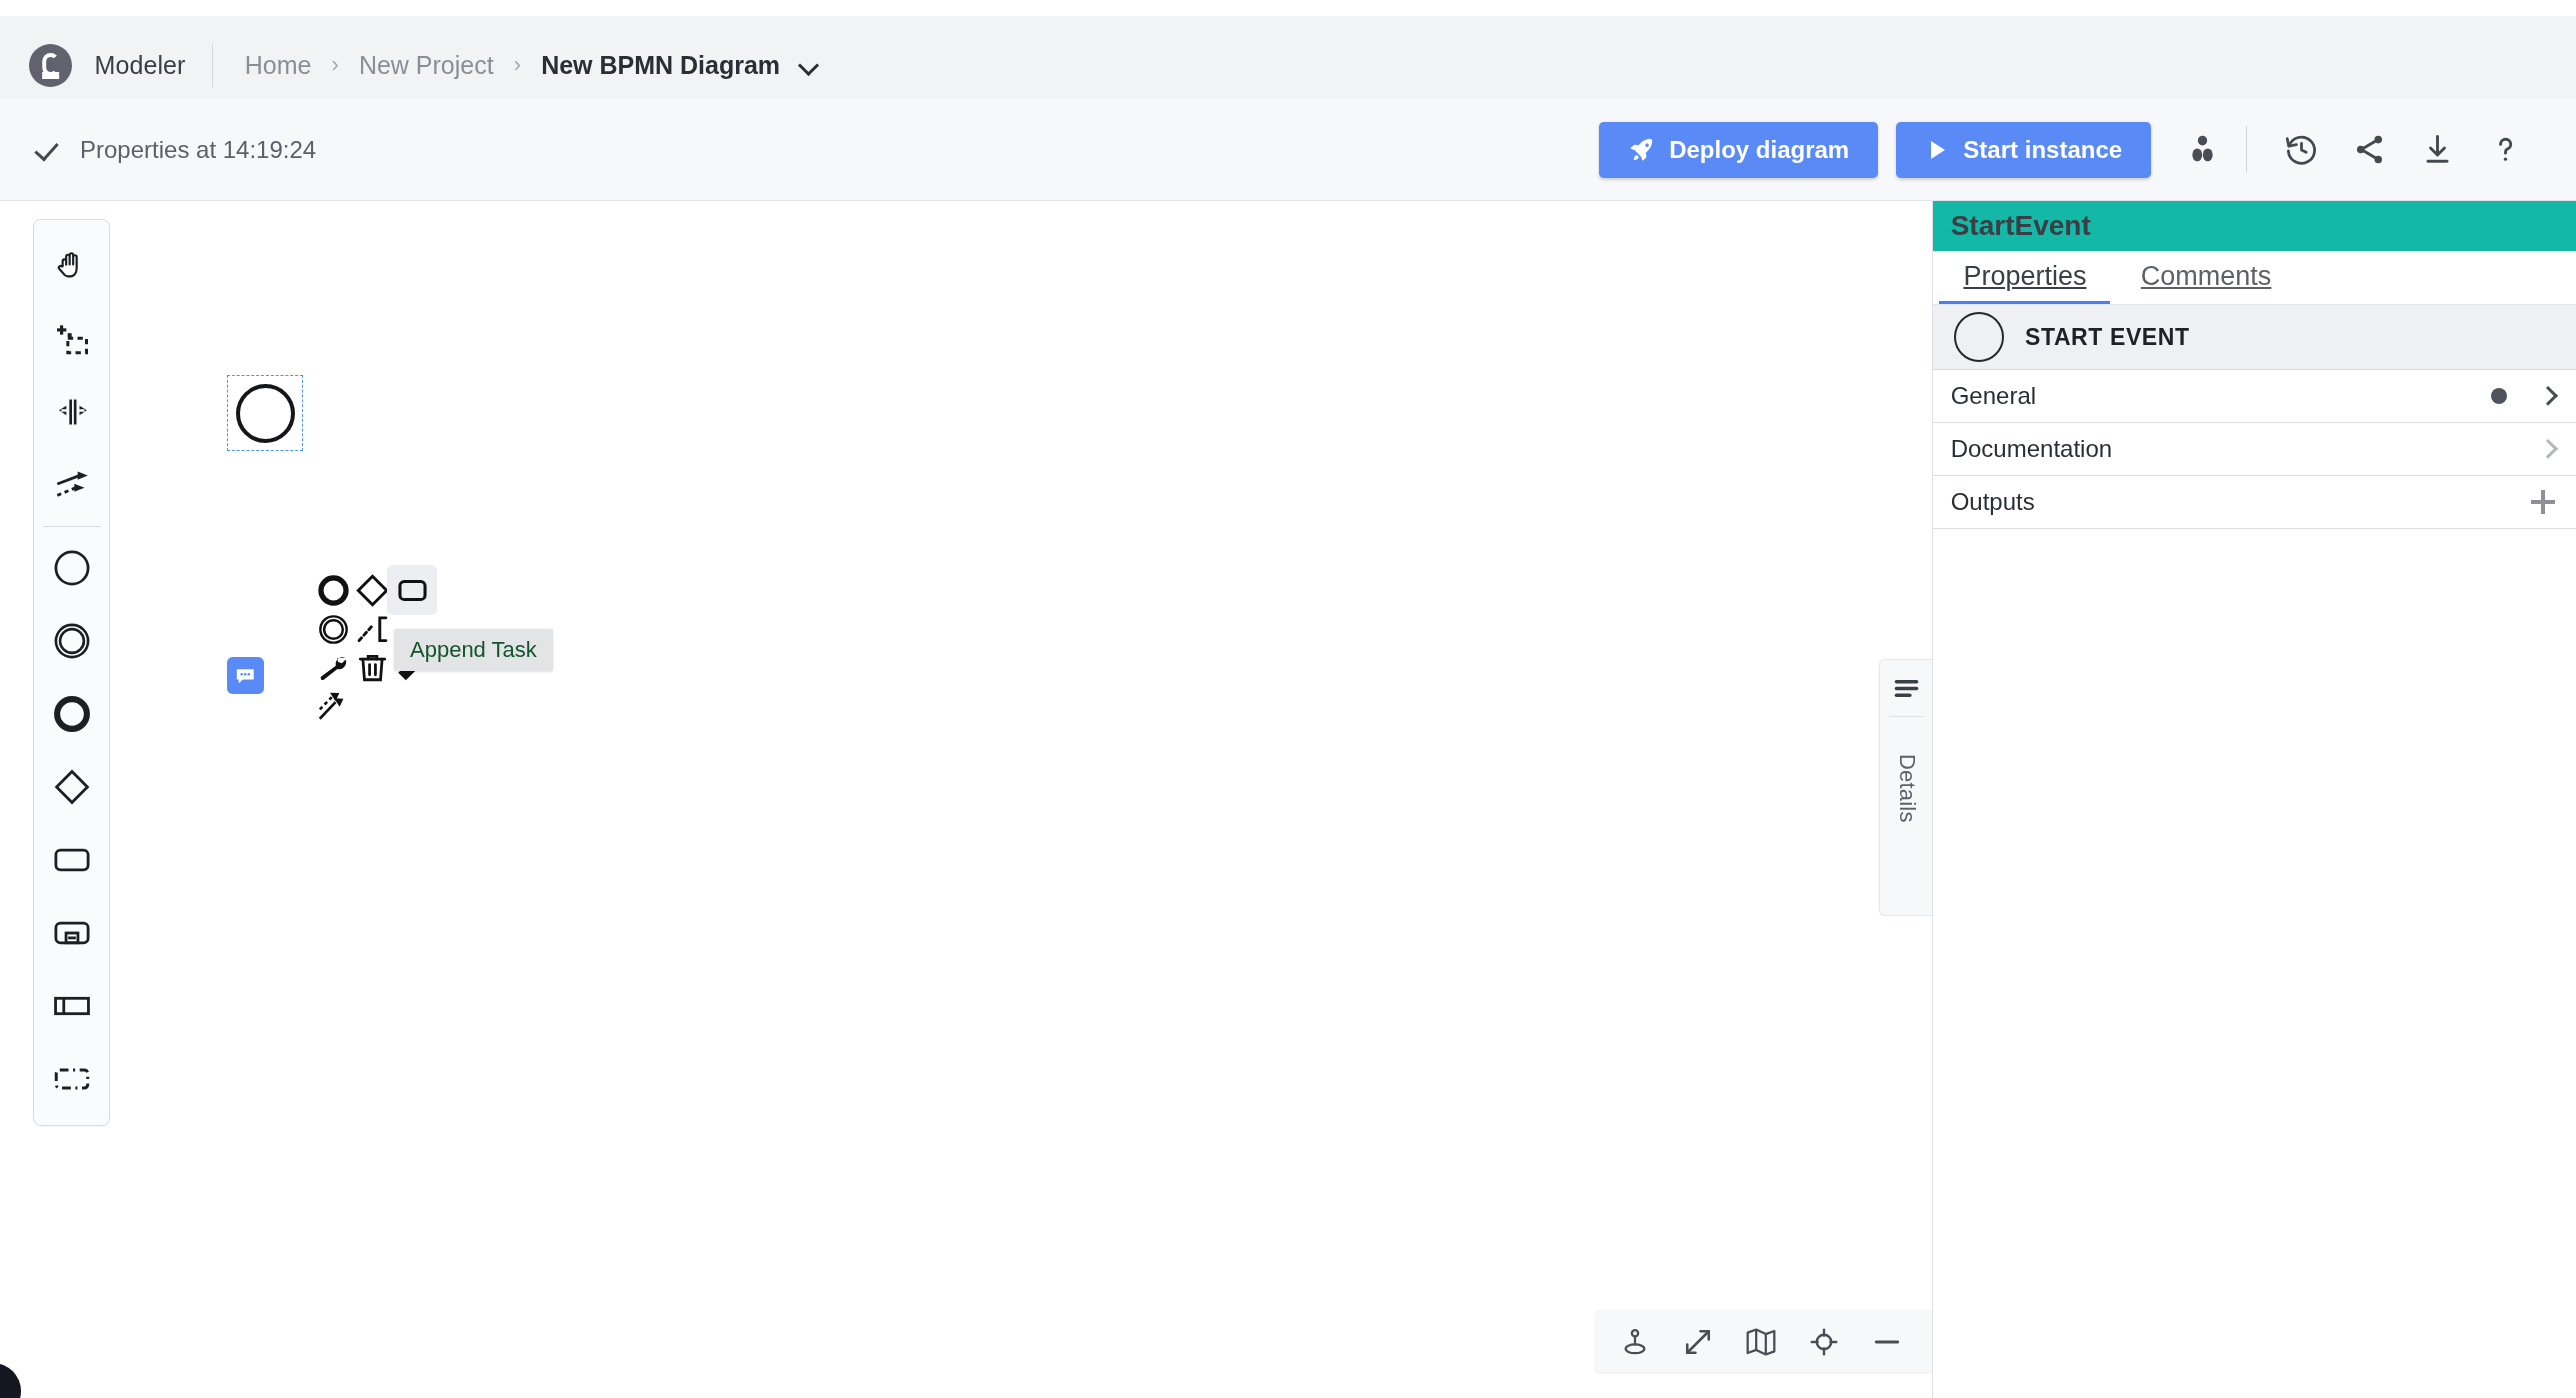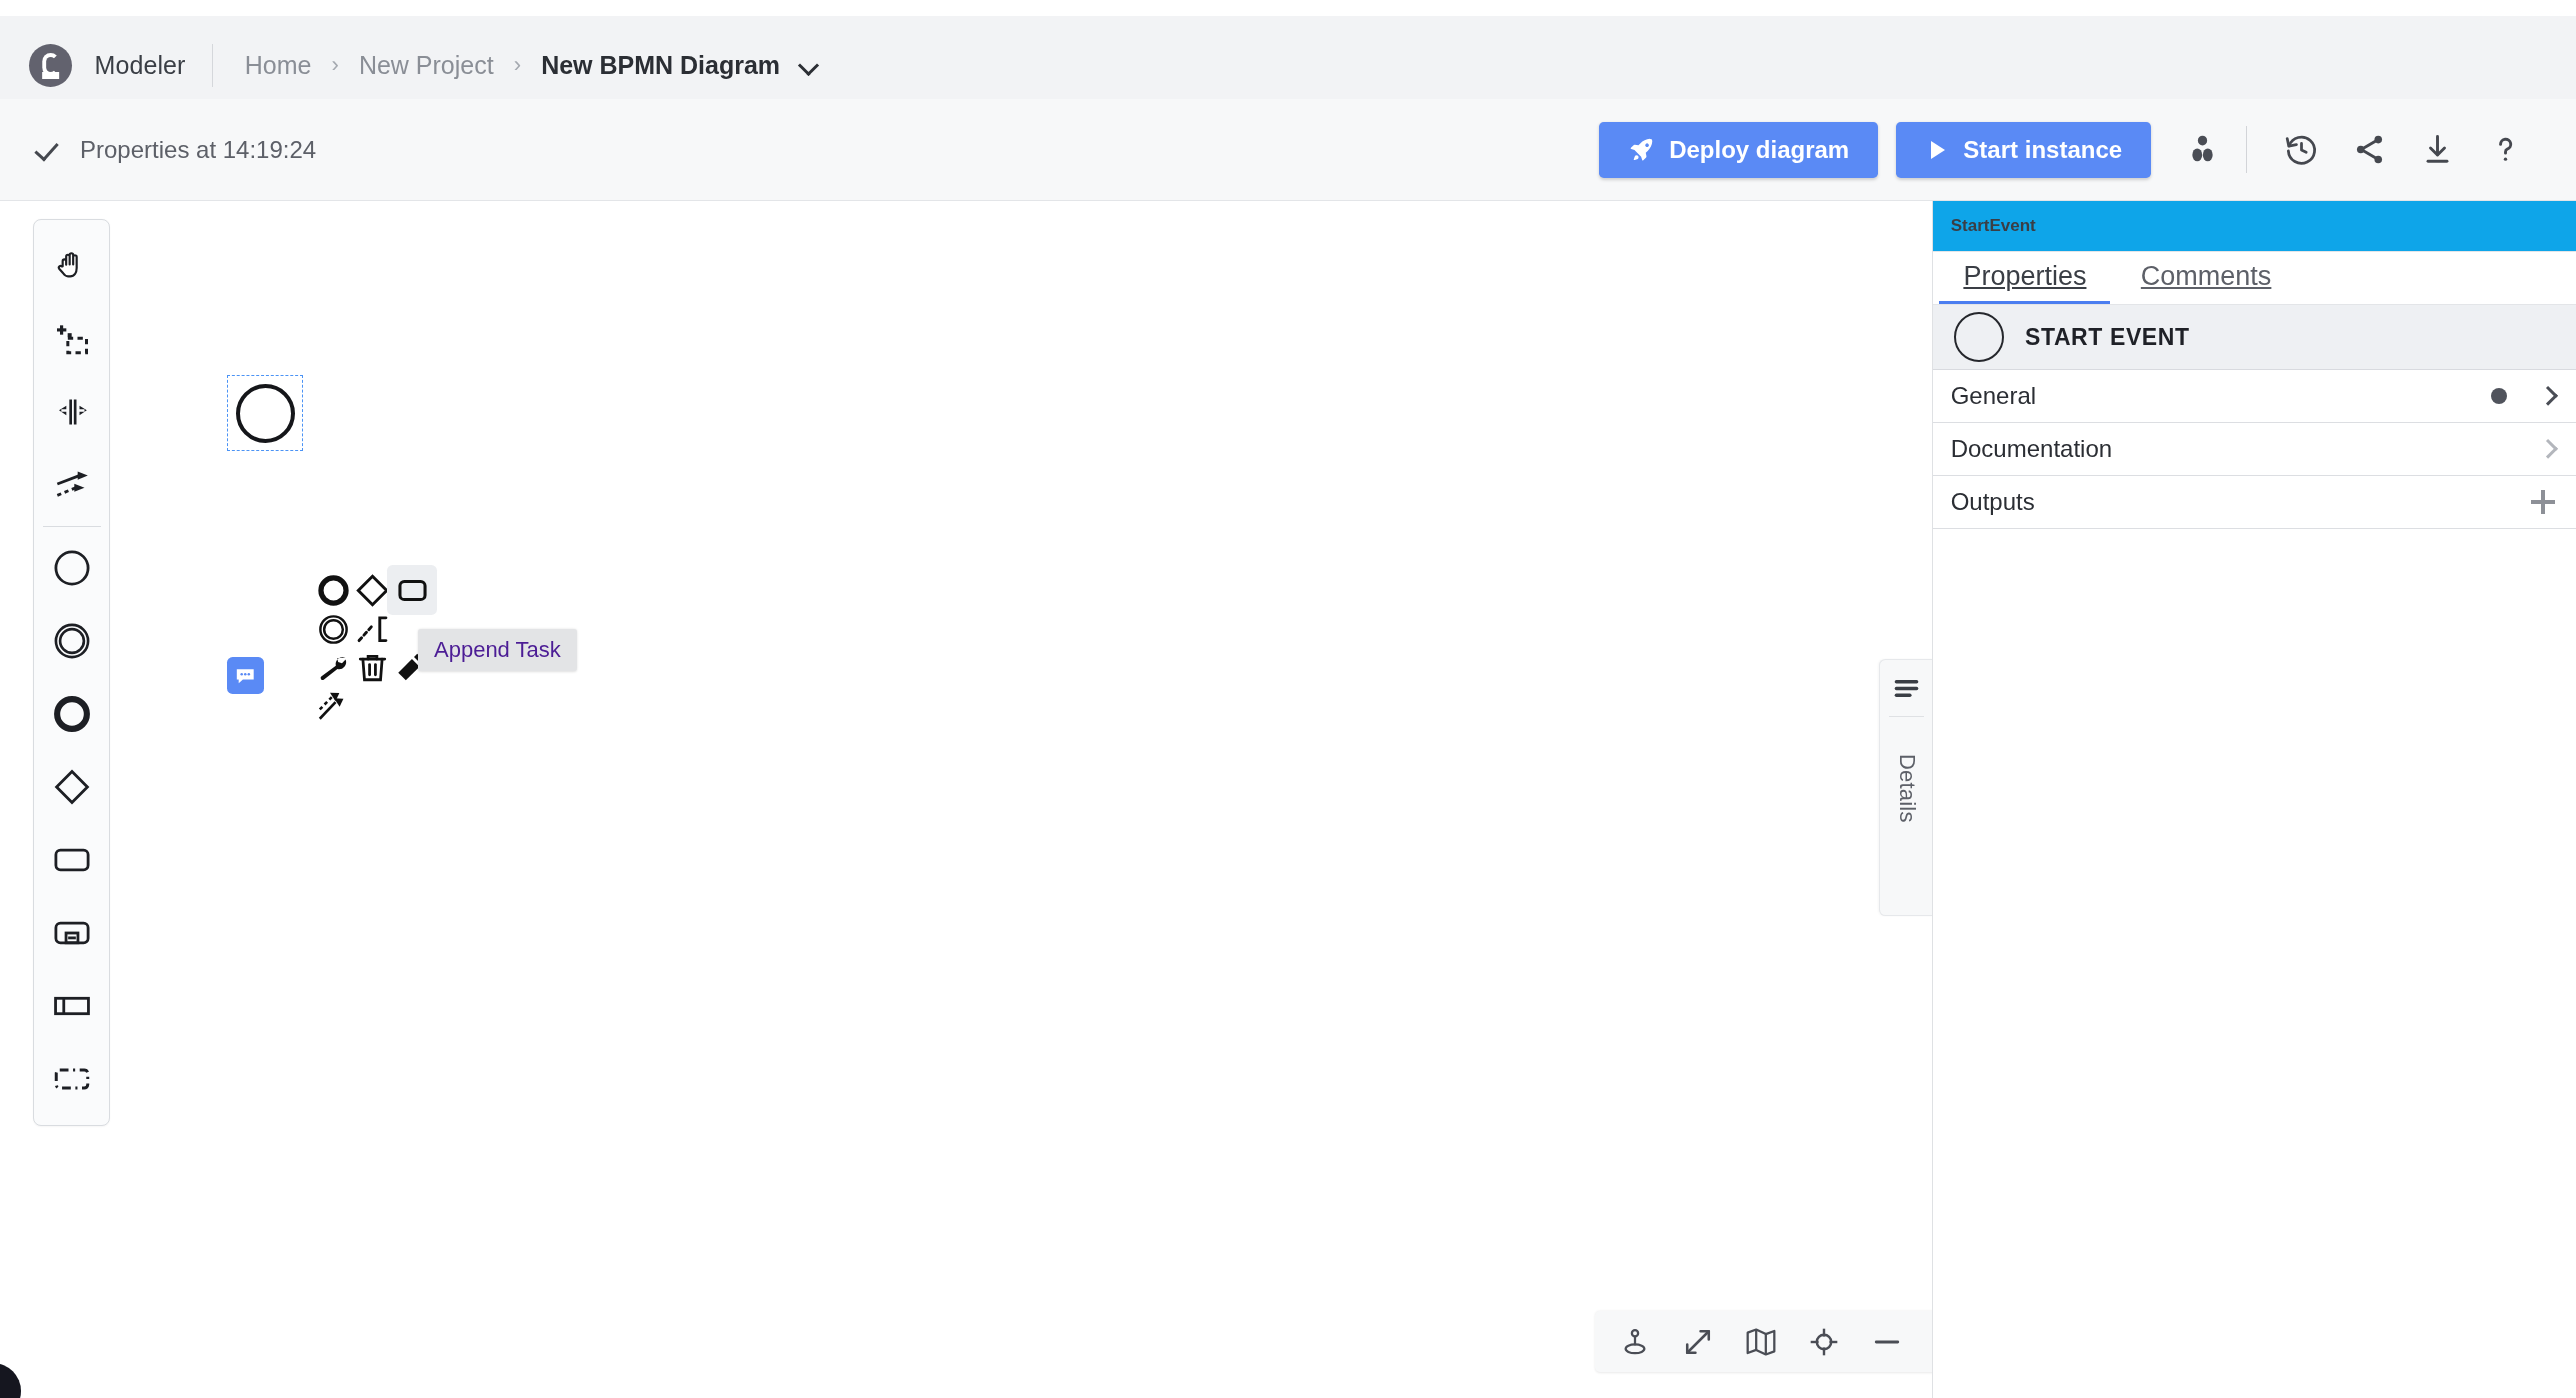--- a/index.html
+++ b/index.html
@@ -142,22 +142,22 @@
 
   .ctx-pad { position: absolute; left: 310px; top: 366px; }
   .ctx-btn {
     position: absolute; width: 47px; height: 47px;
     display: flex; align-items: center; justify-content: center; cursor: pointer;
     border-radius: 5.6px;
   }
   .ctx-btn.active { background: #eceef1; }
 
   .tooltip {
-    position: absolute; left: 418px; top: 428px;
-    background: #e3e4e6; color: #4c1d95;
+    position: absolute; left: 394px; top: 428px;
+    background: #e3e4e6; color: #14532d;
     font-size: 22px; padding: 8px 16px; border-radius: 3.2px;
     white-space: nowrap; box-shadow: 0 0.8px 2.4px rgba(0,0,0,.13);
   }
 
   
   .zoom-bar {
     position: absolute; left: 1595px; top: 1110px;
     height: 61px; background: #f7f8f9;
     border-radius: 4.8px; display: flex; align-items: center;
     padding: 0 8px; box-shadow: 0 0.8px 2.4px rgba(0,0,0,.09);
@@ -194,23 +194,23 @@
   }
 
   
   .props {
     position: absolute; left: 1932px; top: 201px;
     width: 644px; height: 1197px;
     background: #ffffff;
     border-left: 0.8px solid #dfe1e4;
   }
   .props-title {
-    height: 51px; background: #0ea5e9;
+    height: 51px; background: #14b8a6;
     display: flex; align-items: center; padding-left: 17.7px;
-    font-size: 17px; font-weight: 700; color: #3a3e45;
+    font-size: 28px; font-weight: 700; color: #3a3e45;
     border-bottom: 0.8px solid #e3e5e8;
   }
   .props-tabs {
     height: 53px; display: flex; align-items: stretch;
     border-bottom: 0.8px solid #e3e5e8; background: #fff;
   }
   .ptab {
     display: flex; align-items: center; justify-content: center;
     font-size: 27px; color: #5d6068; cursor: pointer;
     padding: 0 24px; margin-left: 6.4px;

